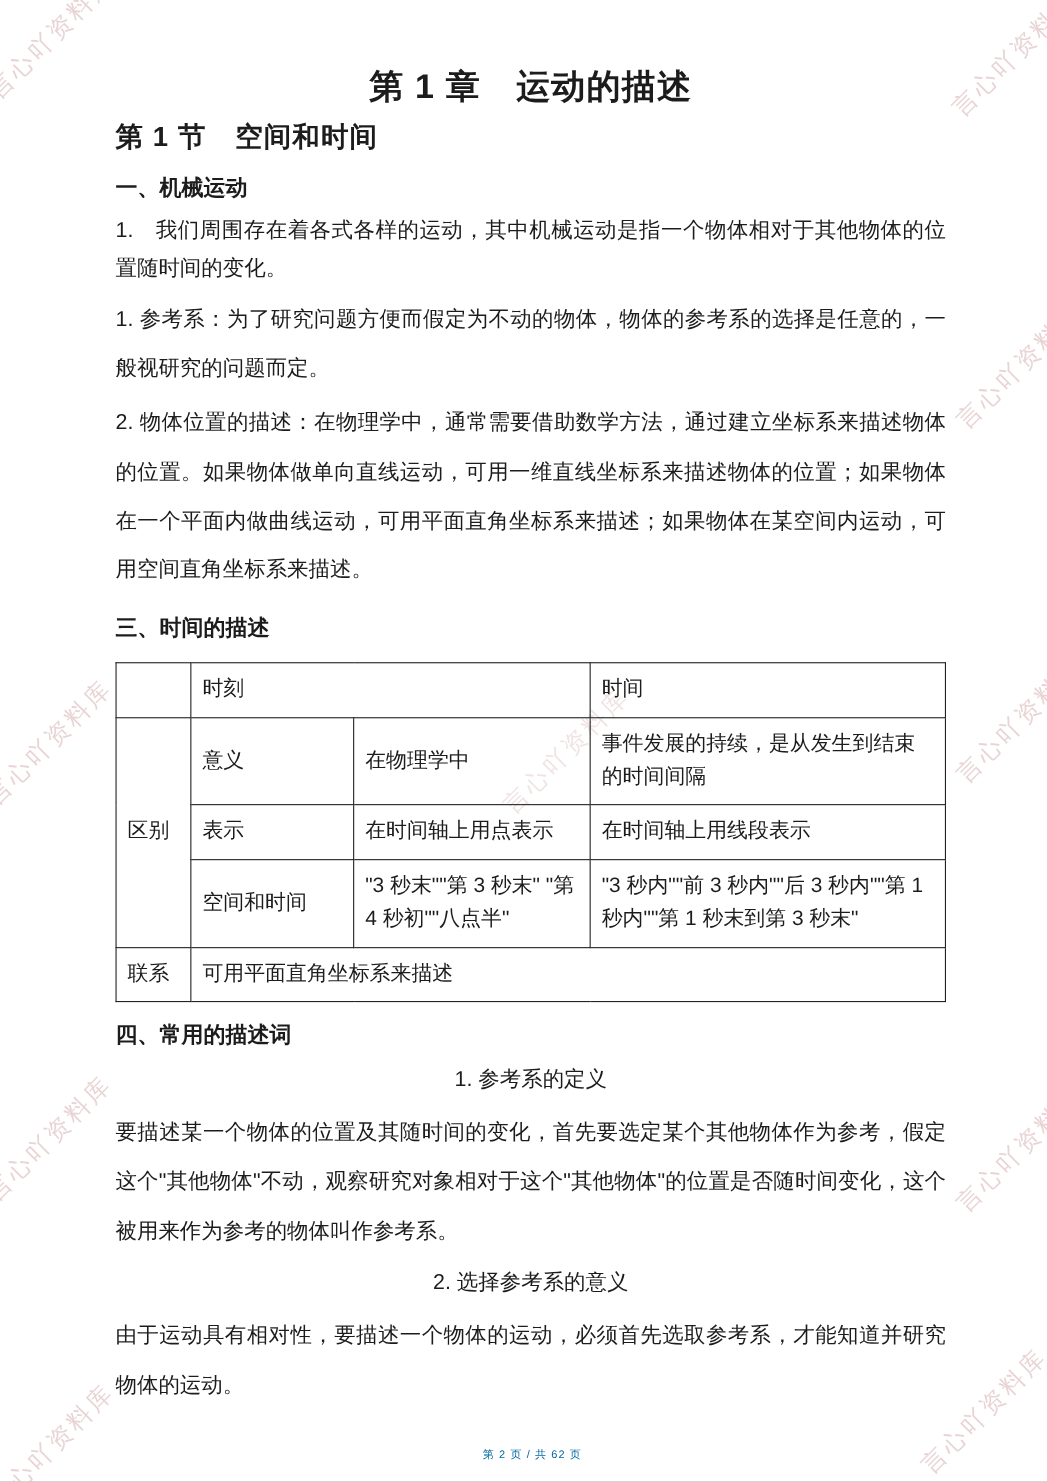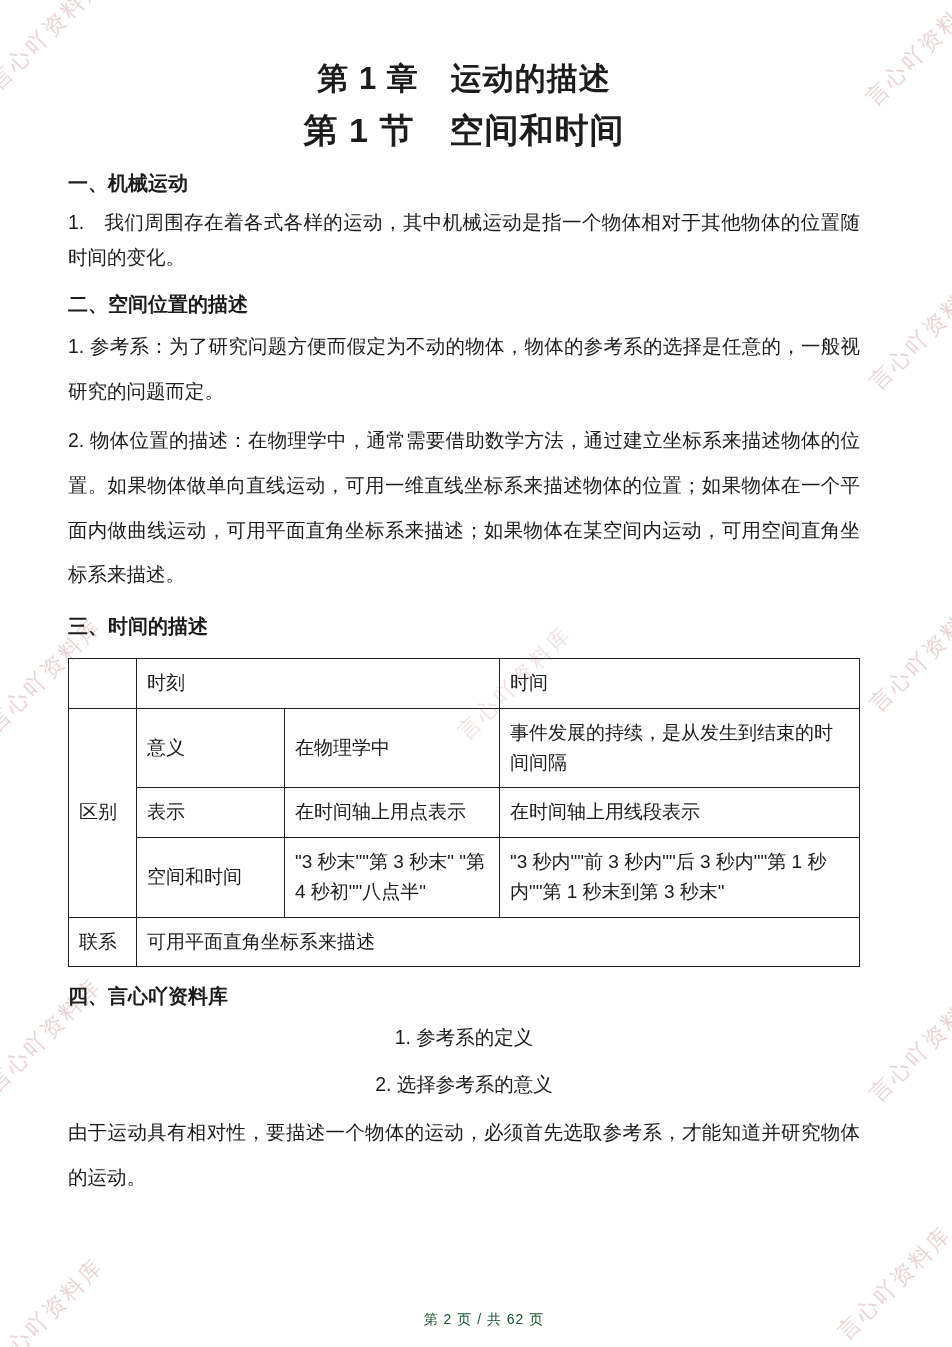--- a/index.html
+++ b/index.html
@@ -11,30 +11,30 @@
     margin: 0 auto;
     background: #ffffff;
     font-family: "Liberation Sans", sans-serif;
     color: #1c1c1c;
     overflow: hidden;
   }
   .content {
     position: relative;
     z-index: 1;
     padding: 58px 92px 0 68px;
+    margin-left: 37px;
   }
   .doc-title {
     text-align: center;
     font-size: 31px;
     font-weight: bold;
     letter-spacing: 1px;
   }
   .doc-subtitle {
-    text-align: center;
-    font-size: 34px;
+    font-size: 25px;
     font-weight: bold;
     margin-top: 8px;
     letter-spacing: 1px;
   }
   h3.sec-heading {
     font-size: 20px;
     font-weight: bold;
     margin-top: 16px;
     margin-bottom: 6px;
     font-family: Liberation Mono, monospace;
@@ -71,22 +71,22 @@
   }
   table.time-table col.c0 { width: 68px; }
   table.time-table col.c1 { width: 148px; }
   table.time-table col.c2 { width: 215px; }
   .footer {
     position: absolute;
     left: 16px;
     right: 0;
     bottom: 18px;
     text-align: center;
-    font-size: 14px;
-    color: #14532d;
+    font-size: 10px;
+    color: #0369a1;
     letter-spacing: 1px;
     z-index: 1;
   }
   .wm {
     position: absolute;
     z-index: 0;
     font-size: 22px;
     letter-spacing: 3px;
     color: rgba(213, 176, 176, 0.55);
     transform: rotate(-45deg);
@@ -122,21 +122,20 @@
   <div class="wm wm10">言心吖资料库</div>
 
   <div class="content">
 
     <div class="doc-title">第 1 章　运动的描述</div>
     <div class="doc-subtitle">第 1 节　空间和时间</div>
 
     <h3 class="sec-heading">一、机械运动</h3>
     <p class="body-text tight">1.　我们周围存在着各式各样的运动，其中机械运动是指一个物体相对于其他物体的位置随时间的变化。</p>
 
-    <h3 class="sec-heading">二、空间位置的描述</h3>
     <p class="body-text">1. 参考系：为了研究问题方便而假定为不动的物体，物体的参考系的选择是任意的，一般视研究的问题而定。</p>
     <p class="body-text">2. 物体位置的描述：在物理学中，通常需要借助数学方法，通过建立坐标系来描述物体的位置。如果物体做单向直线运动，可用一维直线坐标系来描述物体的位置；如果物体在一个平面内做曲线运动，可用平面直角坐标系来描述；如果物体在某空间内运动，可用空间直角坐标系来描述。</p>
 
     <h3 class="sec-heading">三、时间的描述</h3>
 
     <table class="time-table">
       <colgroup>
         <col class="c0">
           <col class="c1">
           <col class="c2">
@@ -164,22 +163,23 @@
         <td>"3 秒末""第 3 秒末" "第 4 秒初""八点半"</td>
         <td>"3 秒内""前 3 秒内""后 3 秒内""第 1 秒内""第 1 秒末到第 3 秒末"</td>
       </tr>
       <tr>
         <td>联系</td>
         <td colspan="3">可用平面直角坐标系来描述</td>
       </tr>
     </tbody>
       </table>
 
-    <h3 class="sec-heading">四、言心吖资料库</h3>
+    <h3 class="sec-heading">四、常用的描述词</h3>
     <p class="sub-heading">1. 参考系的定义</p>
+    <p class="body-text">要描述某一个物体的位置及其随时间的变化，首先要选定某个其他物体作为参考，假定这个"其他物体"不动，观察研究对象相对于这个"其他物体"的位置是否随时间变化，这个被用来作为参考的物体叫作参考系。</p>
     <p class="sub-heading">2. 选择参考系的意义</p>
     <p class="body-text">由于运动具有相对性，要描述一个物体的运动，必须首先选取参考系，才能知道并研究物体的运动。</p>
 
   </div>
 
   <div class="footer">第 2 页 / 共 62 页</div>
 
 </div>
 
 </body></html>

